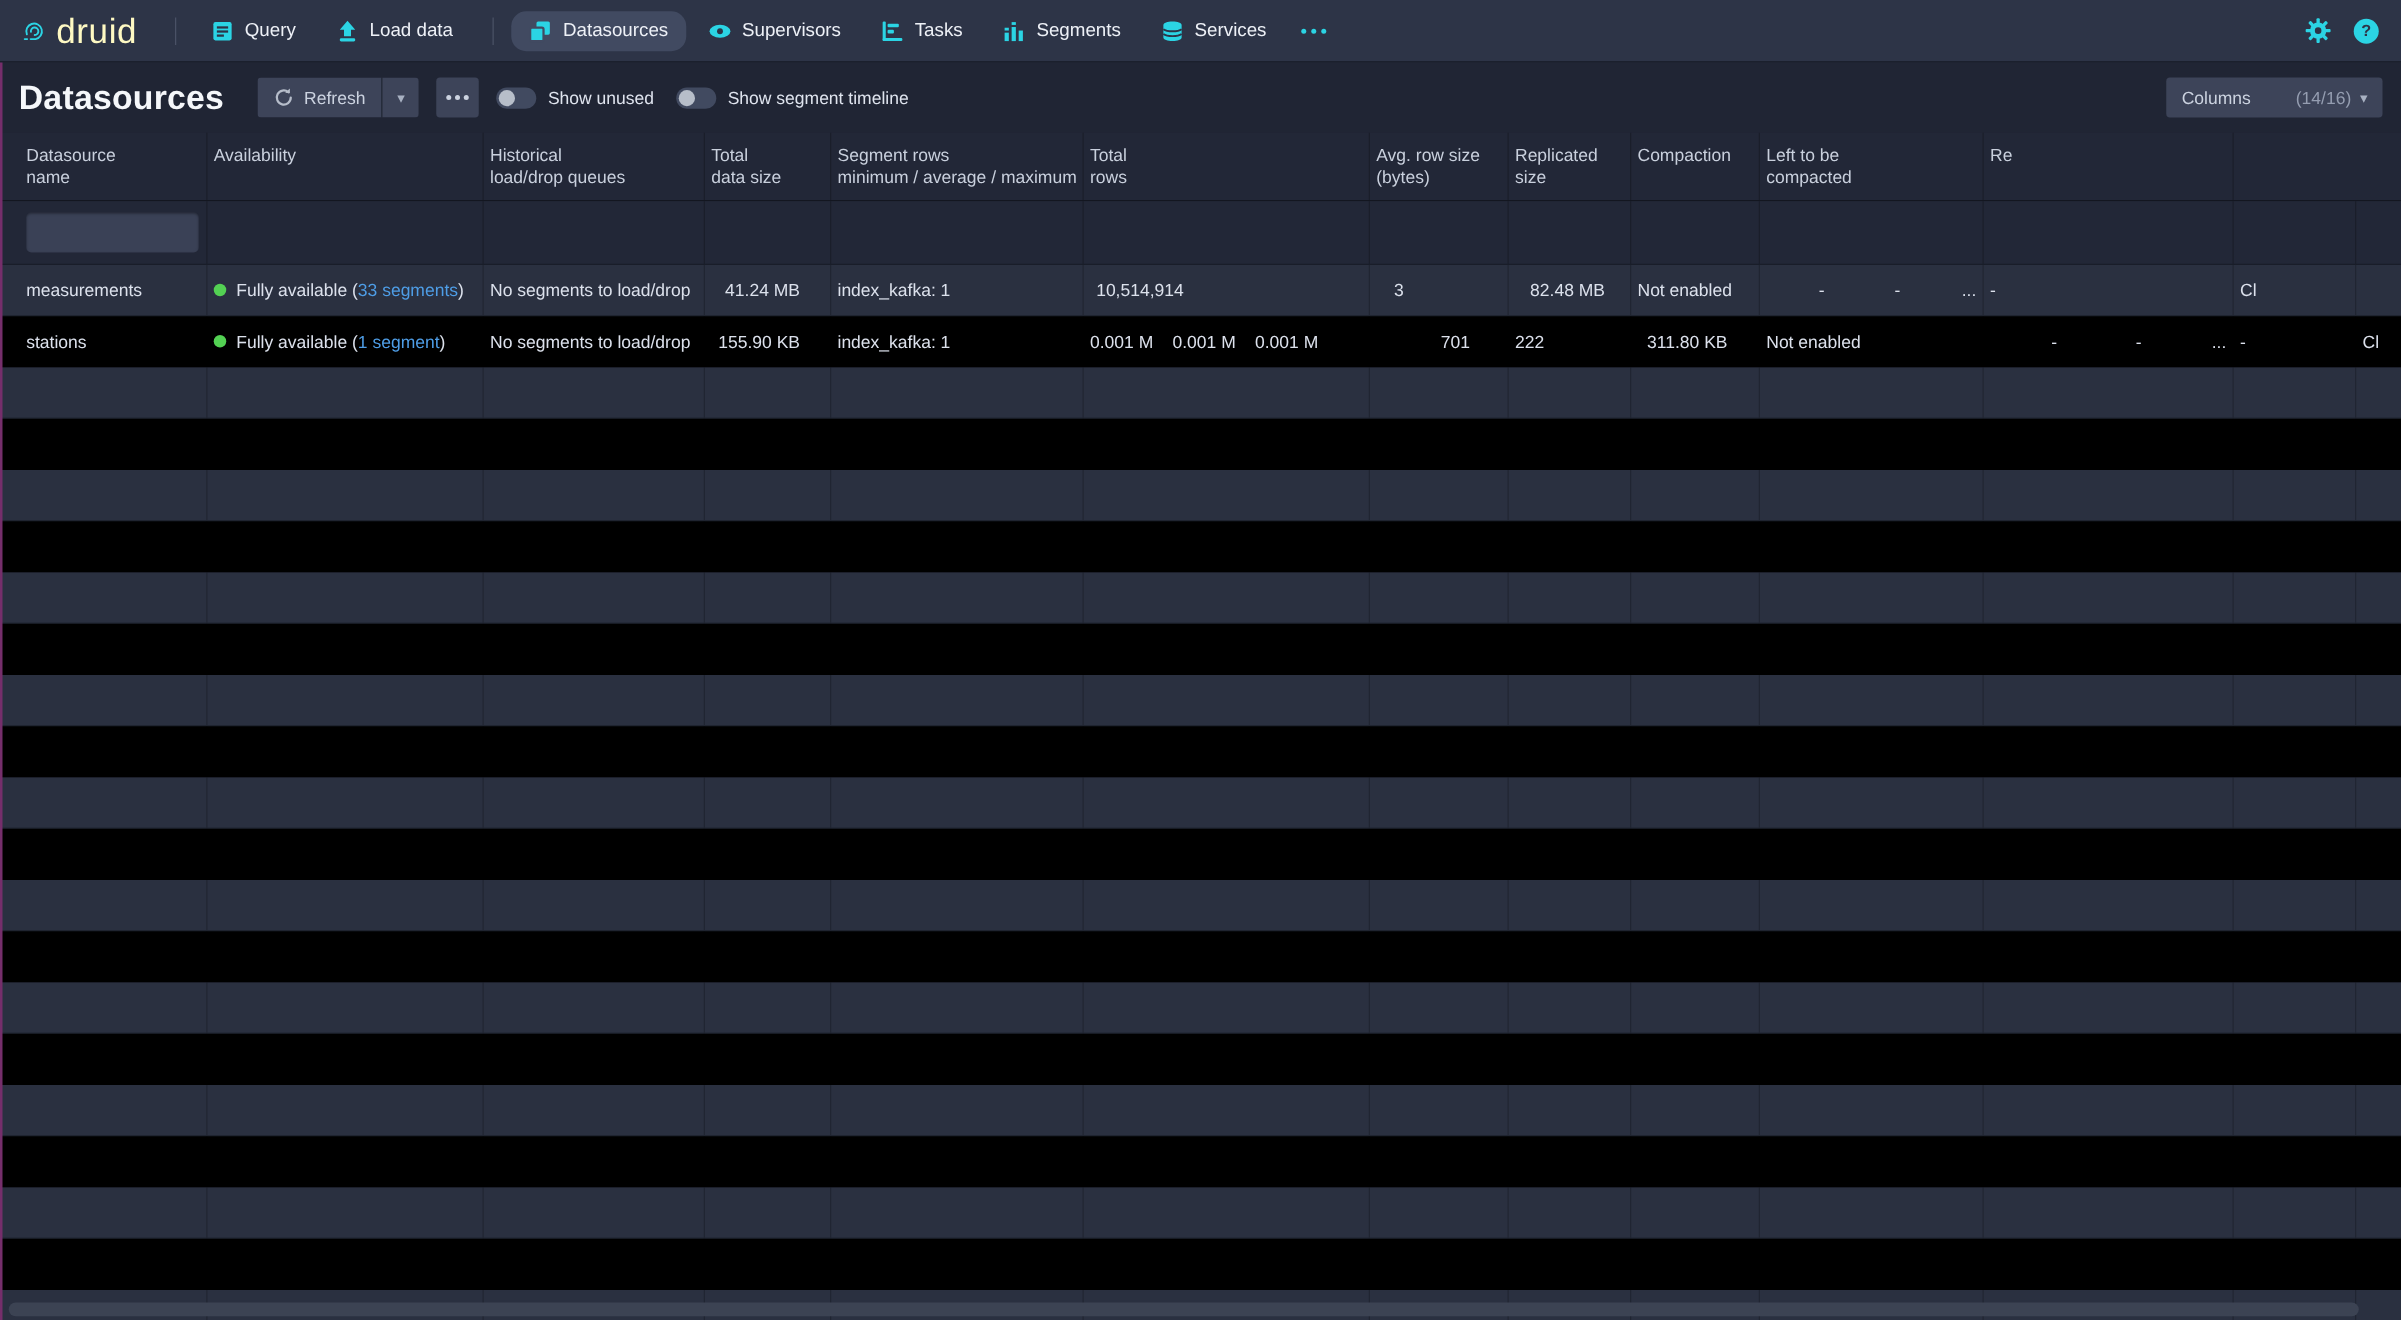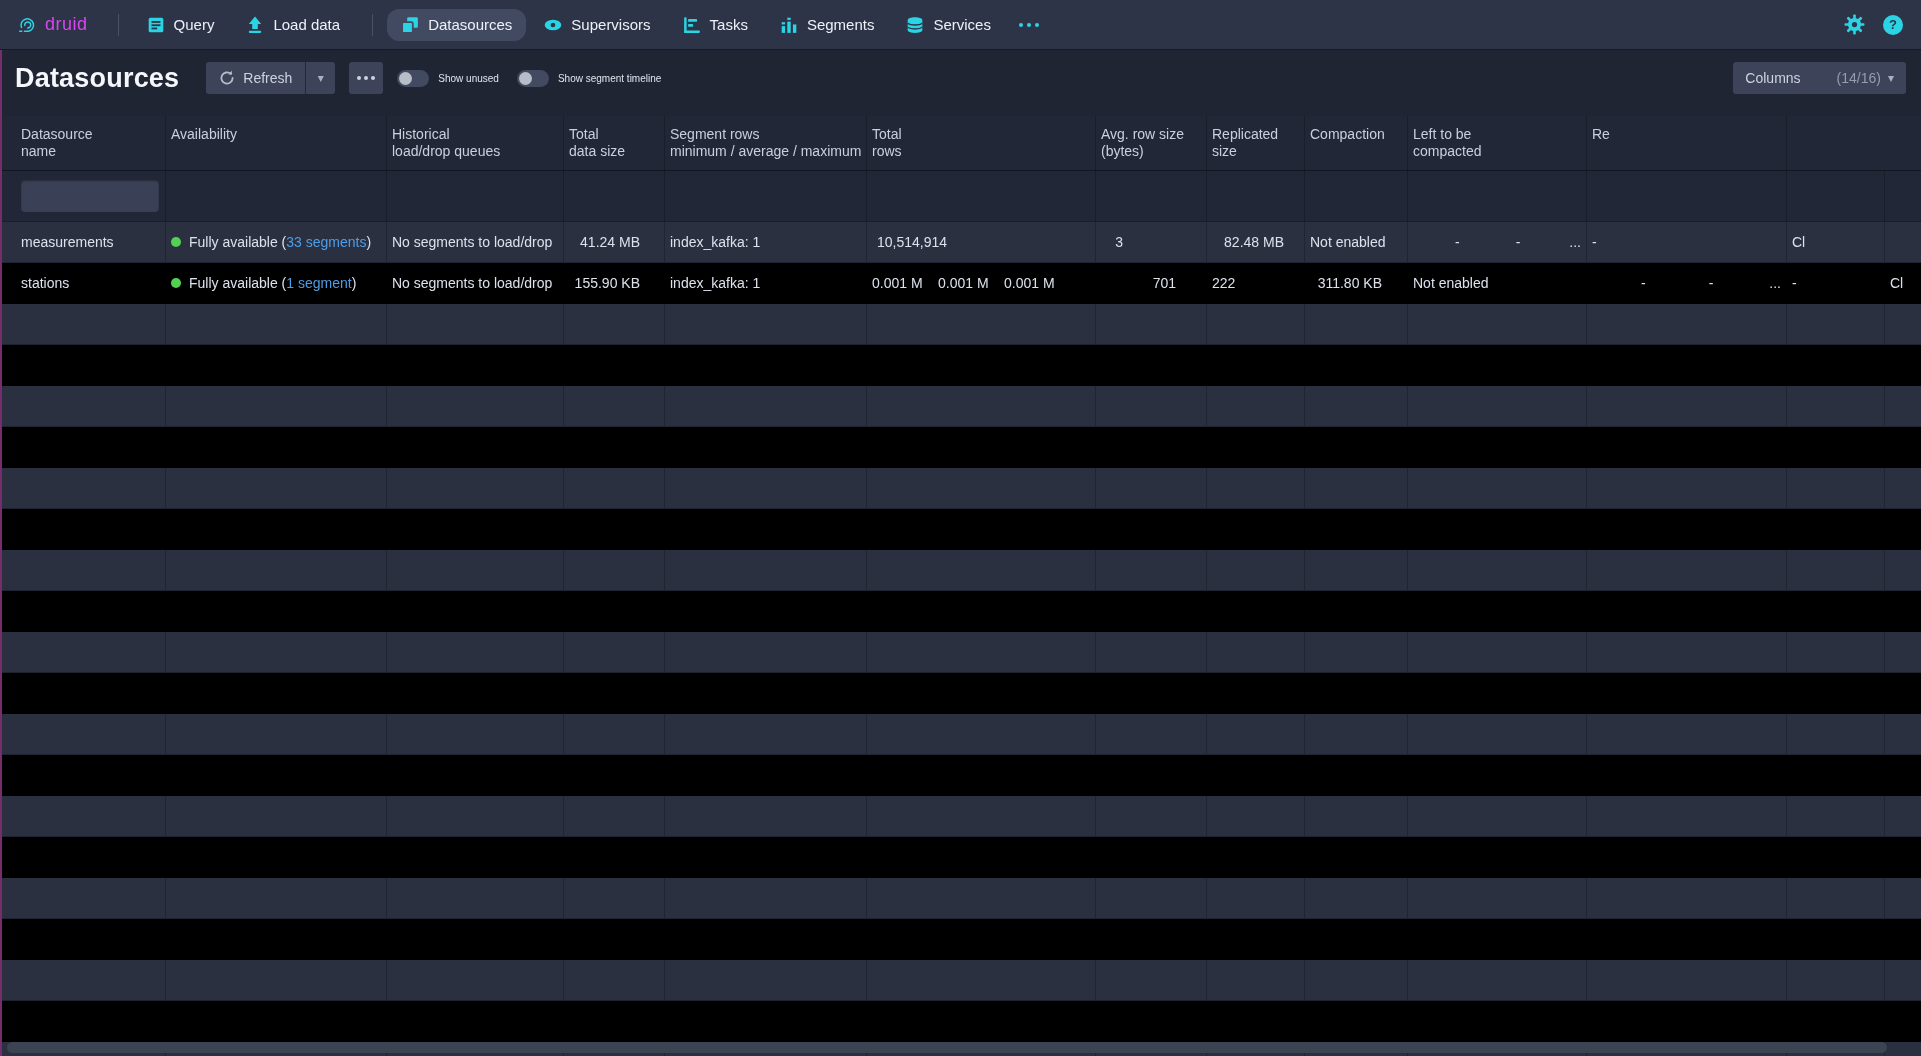--- a/index.html
+++ b/index.html
@@ -10,21 +10,21 @@
   }
   :root{
     --accent:#2bd4e4; --link:#4e9de6; --green:#53d153;
     --navbg:#2d3447; --btn:#3d4459;
   }
 
   
   .nav{ height:50px; background:var(--navbg); display:flex; align-items:center;
         padding:0 18px; border-bottom:1px solid #161a26; }
   .brand{ display:flex; align-items:center; gap:9px; margin-right:16px; }
-  .brand-text{ color:#d946ef; font-size:18px; font-weight:500; letter-spacing:.5px; }
+  .brand-text{ color:#fef9c3; font-size:28px; font-weight:500; letter-spacing:.5px; }
   .nav-divider{ width:1px; height:22px; background:#4a5166; margin:0 14px; }
   .nav-item{ display:flex; align-items:center; gap:9px; padding:7px 14px; margin-right:4px;
              border-radius:12px; color:#eef1f7; font-size:15px; cursor:pointer; }
   .nav-item.active{ background:#414a61; }
   .nav-icon{ width:18px; height:18px; flex:none; }
   .nav-dots{ display:flex; gap:4px; padding:8px 10px; }
   .nav-dots i{ width:4px; height:4px; border-radius:50%; background:var(--accent); }
   .nav-right{ margin-left:auto; display:flex; align-items:center; gap:18px; }
   .help-circle{ width:20px; height:20px; border-radius:50%; background:var(--accent);
                 color:#2d3447; font-weight:bold; font-size:13px; display:flex;
@@ -38,26 +38,26 @@
   .btn-group{ display:flex; margin-left:27px; border-radius:3px; overflow:hidden; }
   .btn-main{ padding:0 13px; gap:8px; }
   .btn-caret{ width:30px; justify-content:center; border-left:1px solid rgba(16,20,28,.55); }
   .caret{ color:#a8b1c2; font-size:12px; line-height:1; }
   .btn-more{ margin-left:14px; width:34px; justify-content:center; border-radius:3px; gap:3px; }
   .btn-more i, .dots3 i{ width:4px; height:4px; border-radius:50%; background:#ccd3e0; display:inline-block; }
   .switch{ margin-left:14px; width:32px; height:17px; border-radius:9px; background:#414a60;
            position:relative; cursor:pointer; flex:none; }
   .switch .knob{ position:absolute; left:2px; top:2px; width:13px; height:13px;
                  border-radius:50%; background:#b7bec9; }
-  .toggle-label{ margin-left:9px; font-size:10px; color:#dfe4ee; }
+  .toggle-label{ margin-left:9px; font-size:14px; color:#dfe4ee; }
   .btn-columns{ margin-left:auto; padding:0 12px; border-radius:3px; gap:7px; }
   .dim{ color:#949db0;margin-left:29px; }
 
   
-  .table-wrap{ position:absolute; top:116px; left:0; width:1921px; bottom:0; overflow:hidden; }
+  .table-wrap{ position:absolute; top:106px; left:0; width:1921px; bottom:0; overflow:hidden; }
   .grid-row{ display:grid;
     grid-template-columns:166px 221px 177px 101px 202px 229px 111px 98px 103px 179px 200px 98px 220px; }
   .th, .td{ border-right:1px solid rgba(0,0,0,.22); padding:0 5px; overflow:hidden; white-space:nowrap; }
   .th:first-child, .td:first-child{ padding-left:21px; }
   .thead{ height:55px; background:#222737; border-bottom:1px solid rgba(0,0,0,.42); }
   .th{ padding-top:10px; font-size:14px; line-height:17px; color:#c9d0dd; cursor:pointer; }
   .tr{ height:41px; border-bottom:1px solid rgba(0,0,0,.25); }
   .tr.filter{ height:51px; background:#222737; }
   .r-light{ background:#2a3040; } .r-dark{ background:#000000; }
   .td{ display:flex; align-items:center; font-size:14px; color:#dce1ec; }

